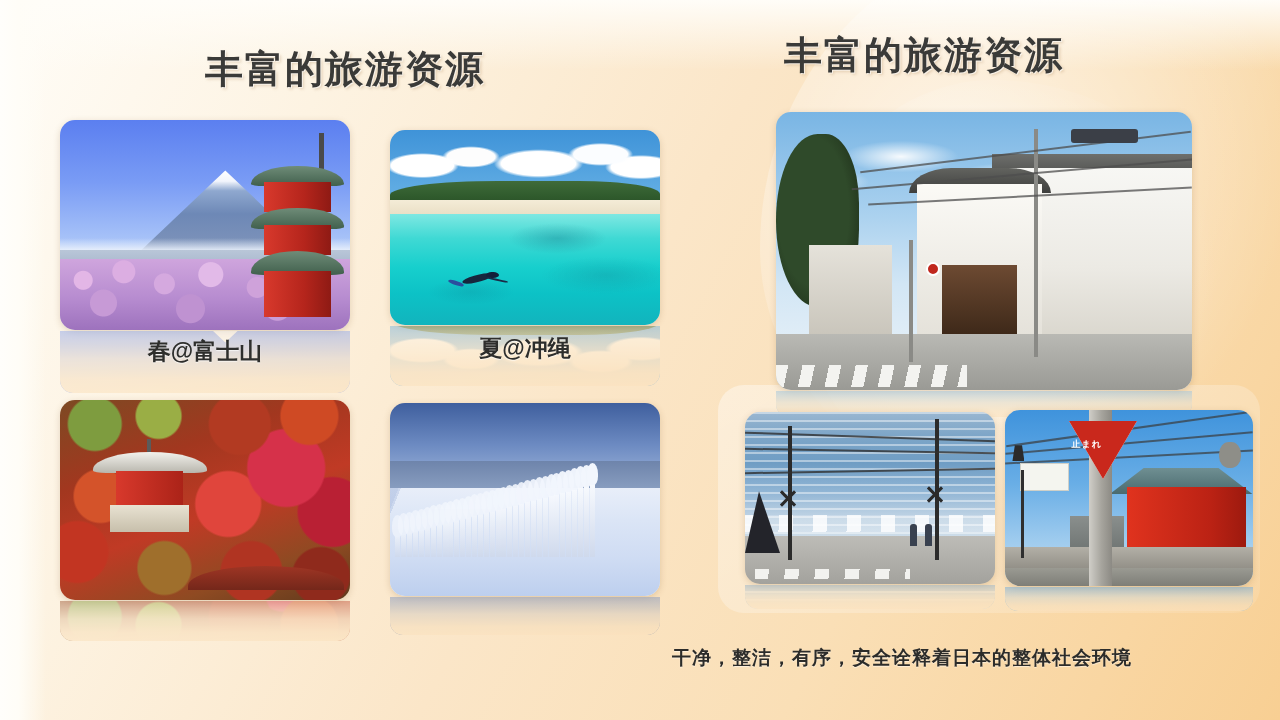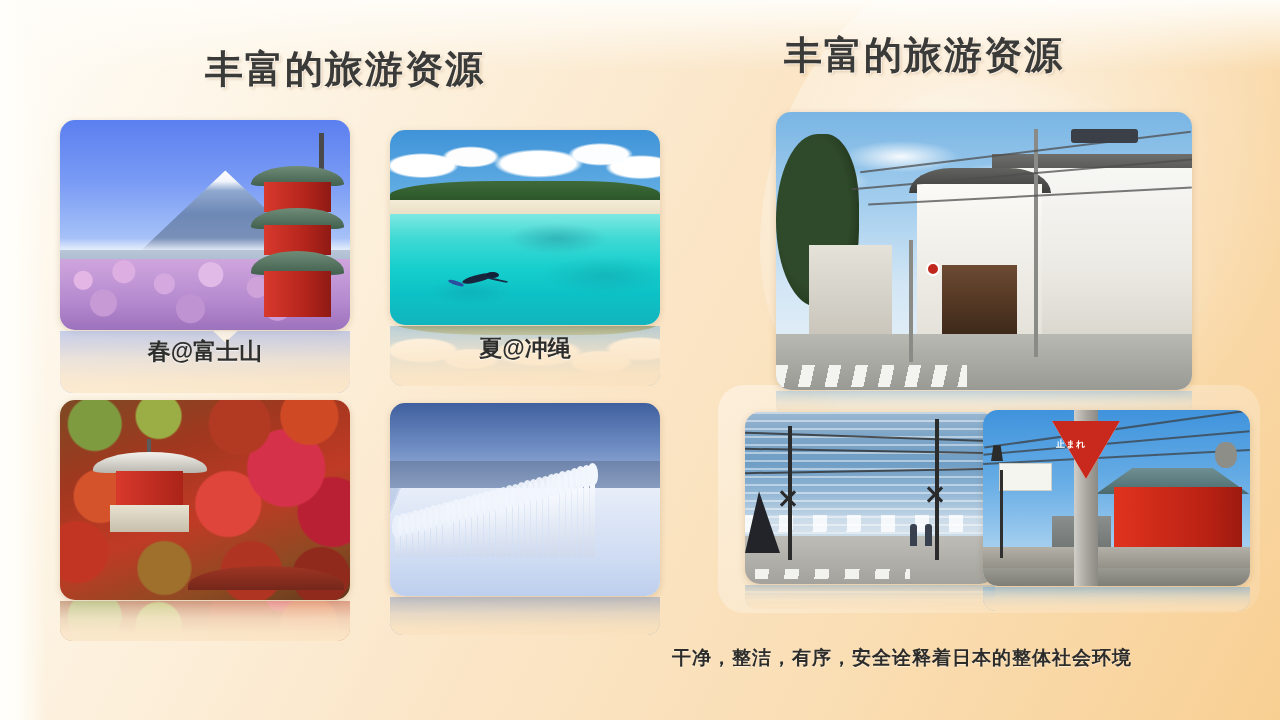--- a/index.html
+++ b/index.html
@@ -495,21 +495,21 @@
     <div class="reflection" style="height:24px;">
       <div class="mirror" style="top:-148px; height:172px;">
         <div style="position:absolute;inset:0;">
           <div class="s-sea-ocean"></div>
         </div>
       </div>
       <div class="fade"></div>
     </div>
   </div>
 
-  <div class="photo-card" style="left:983px; top:410px; width:267px;text-decoration:underline;">
+  <div class="photo-card" style="left:1005px; top:410px; width:248px;text-decoration:underline;">
     <div class="photo" style="height:176px;">
       <div class="photo-inner">
         <div class="s-rb-sky"></div>
         <div class="s-rb-wire" style="left:0; top:10%; width:100%; transform:rotate(-8deg);"></div>
         <div class="s-rb-wire" style="left:0; top:18%; width:100%; transform:rotate(-5deg);"></div>
         <div class="s-rb-wire" style="left:0; top:26%; width:100%; transform:rotate(-3deg);"></div>
         <div class="s-rb-roof"></div>
         <div class="s-rb-bldg"></div>
         <div class="s-rb-bldg2"></div>
         <div class="s-rb-fence"></div>

